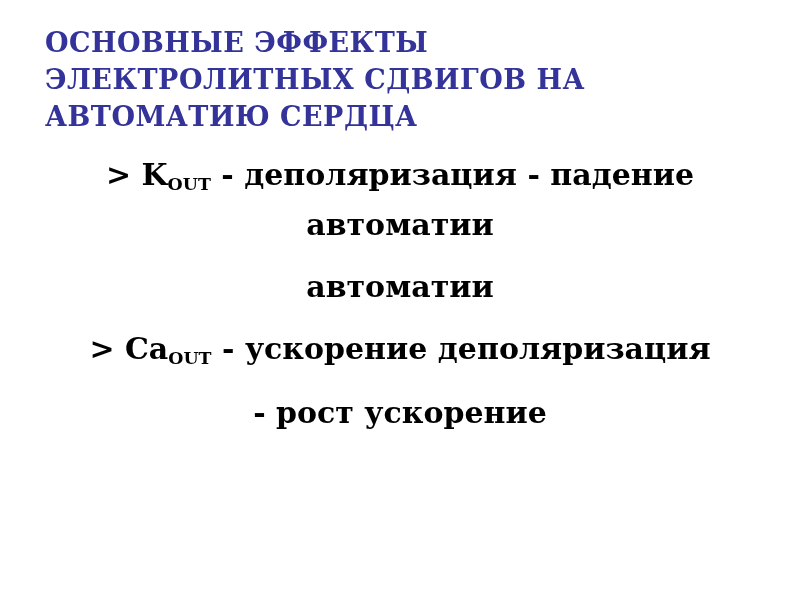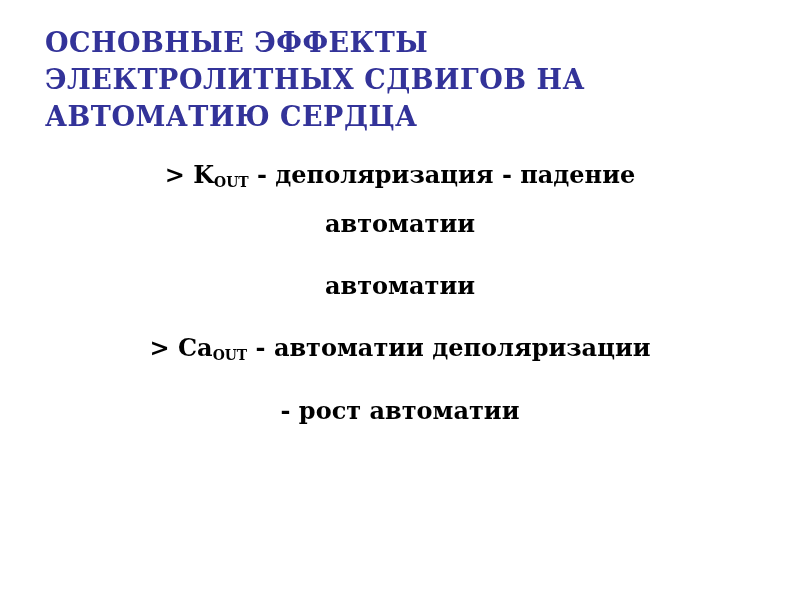--- a/index.html
+++ b/index.html
@@ -27,21 +27,21 @@
     letter-spacing: 0.5px;
     white-space: pre-line;
     text-align: left;
   }
   .body-block {
     position: absolute;
     left: 20px;
     top: 138px;
     width: 760px;
     text-align: center;
-    font-size: 24px;
+    font-size: 30px;
     color: #000000;
   }
   .stmt {
     margin: 0;
   }
   .stmt .line {
     line-height: 46px;
   }
   .stmt-1 { margin-top: 14px; }
   .stmt-2 { margin-top: 16px; }
@@ -68,18 +68,18 @@
     <div class="stmt stmt-1">
       <div class="line line-1"><span>&gt; K</span><span class="sub">OUT</span><span> - деполяризация - падение</span></div>
       <div class="line line-2">автоматии</div>
     </div>
 
     <div class="stmt stmt-2">
       <div class="line line-2">автоматии</div>
     </div>
 
     <div class="stmt stmt-3">
-      <div class="line line-1"><span>&gt; Ca</span><span class="sub">OUT</span><span> - автоматии деполяризации</span></div>
-      <div class="line line-2">- рост автоматии</div>
+      <div class="line line-1"><span>&gt; Ca</span><span class="sub">OUT</span><span> - ускорение деполяризация</span></div>
+      <div class="line line-2">- рост ускорение</div>
     </div>
 
   </div>
 </div>
 
 </body></html>

